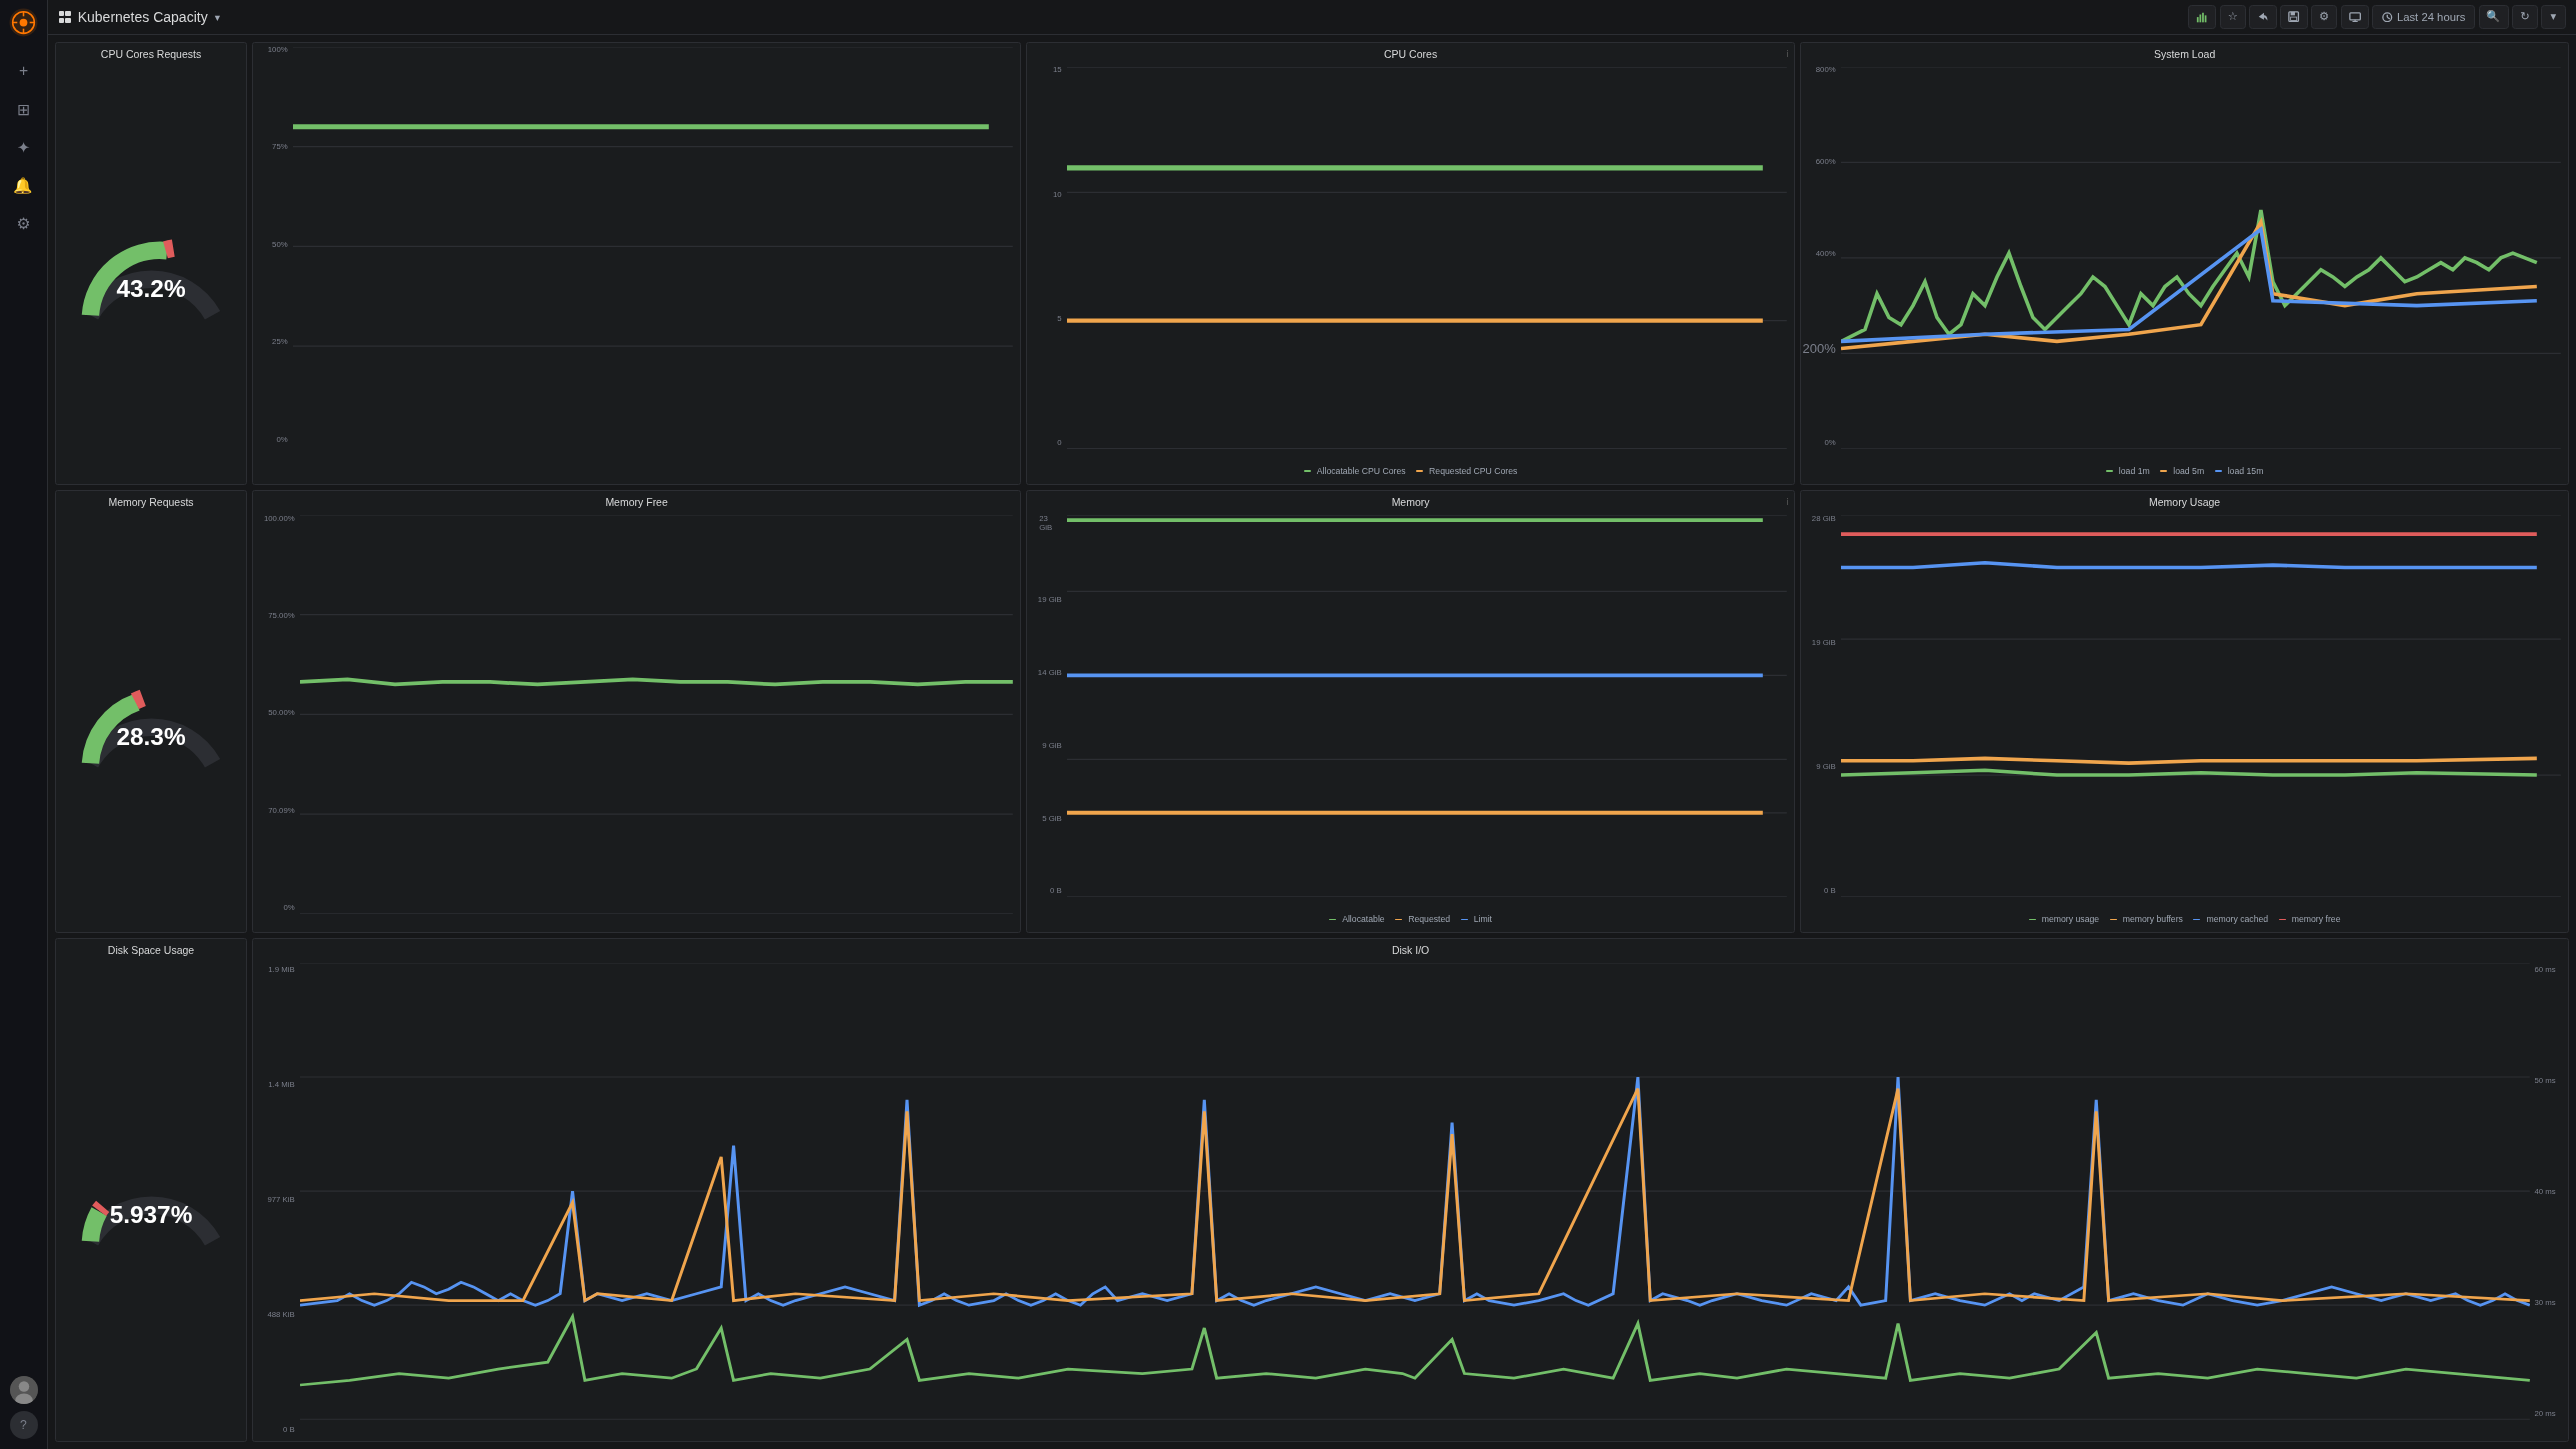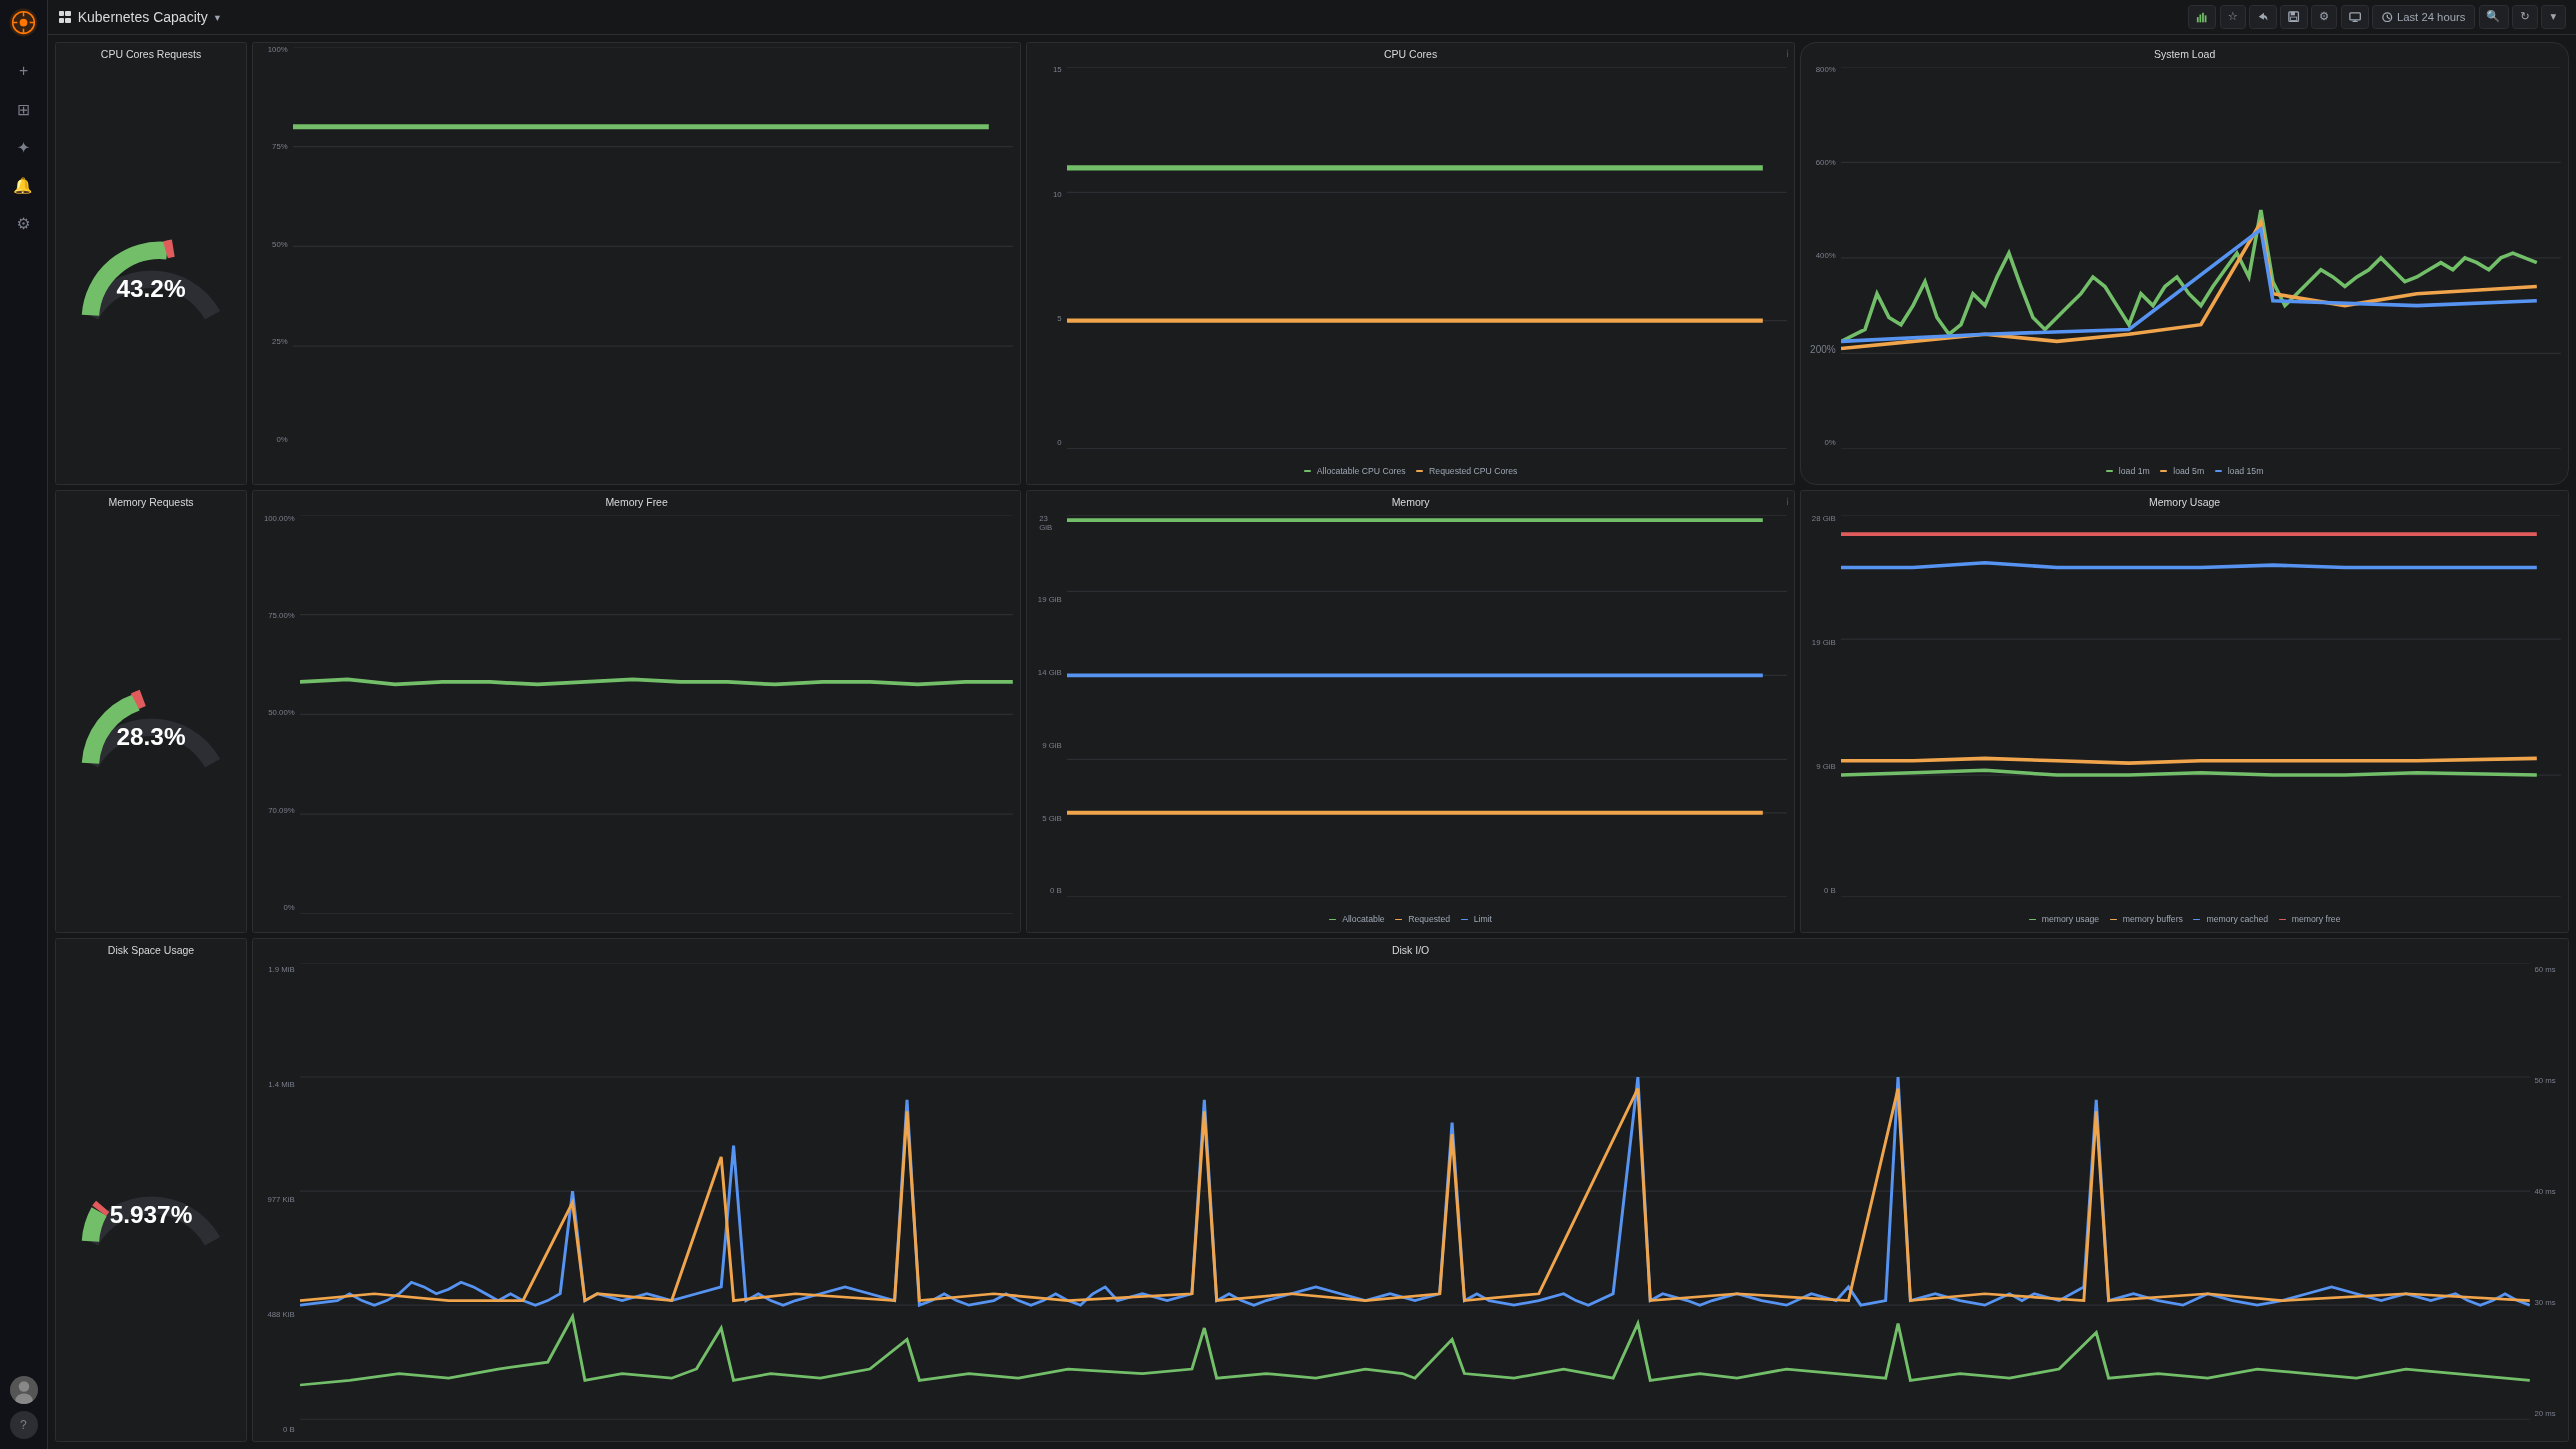--- a/index.html
+++ b/index.html
@@ -409,28 +409,28 @@
           <div class="legend-dot" style="background:#73bf69;"></div>
           <span>Allocatable CPU Cores</span>
         </div>
         <div class="legend-item">
           <div class="legend-dot" style="background:#f0a54d;"></div>
           <span>Requested CPU Cores</span>
         </div>
       </div>
     </div>
 
-    <div class="panel" style="grid-row:1;grid-column:4;border-radius:16px;">
+    <div class="panel" style="grid-row:1;grid-column:4;">
       <div class="panel-title">System Load</div>
       <div style="position:relative;height:calc(100% - 40px);padding:3.5px 7px 15.7px 40px;">
         <div style="position:absolute;left:0;top:0;bottom:15.7px;width:38px;display:flex;flex-direction:column;justify-content:space-between;padding:1.7px 3.5px 1.7px 0;align-items:flex-end;">
           <span style="font-size:7.8px;color:#7b7f8b;">800%</span>
           <span style="font-size:7.8px;color:#7b7f8b;">600%</span>
           <span style="font-size:7.8px;color:#7b7f8b;">400%</span>
-          <span style="font-size:10px;color:#7b7f8b;padding-left:24px;">200%</span>
+          <span style="font-size:13px;color:#7b7f8b;padding-left:24px;">200%</span>
           <span style="font-size:7.8px;color:#7b7f8b;">0%</span>
         </div>
         <svg width="100%" height="100%" viewBox="0 0 300 160" preserveAspectRatio="none" style="font-size:12px">
           <line x1="0" y1="0" x2="300" y2="0" class="grid-line"></line>
           <line x1="0" y1="40" x2="300" y2="40" class="grid-line"></line>
           <line x1="0" y1="80" x2="300" y2="80" class="grid-line"></line>
           <line x1="0" y1="120" x2="300" y2="120" class="grid-line"></line>
           <line x1="0" y1="160" x2="300" y2="160" class="grid-line"></line>
 
           <polyline points="0,115 10,110 15,95 20,105 25,108 30,100 35,90 40,105 45,112 50,108 55,95 60,100 65,88 70,78 75,92 80,105 85,110 90,105 95,100 100,95 105,88 110,92 115,100 120,108 125,95 130,100 135,92 140,88 145,95 150,100 155,92 160,85 165,78 170,88 175,60 180,90 185,100 190,95 195,90 200,85 205,88 210,92 215,88 220,85 225,80 230,85 235,90 240,88 245,85 250,82 255,85 260,80 265,82 270,85 275,80 280,78 285,80 290,82" fill="none" stroke="#73bf69" stroke-width="1.5"></polyline>

